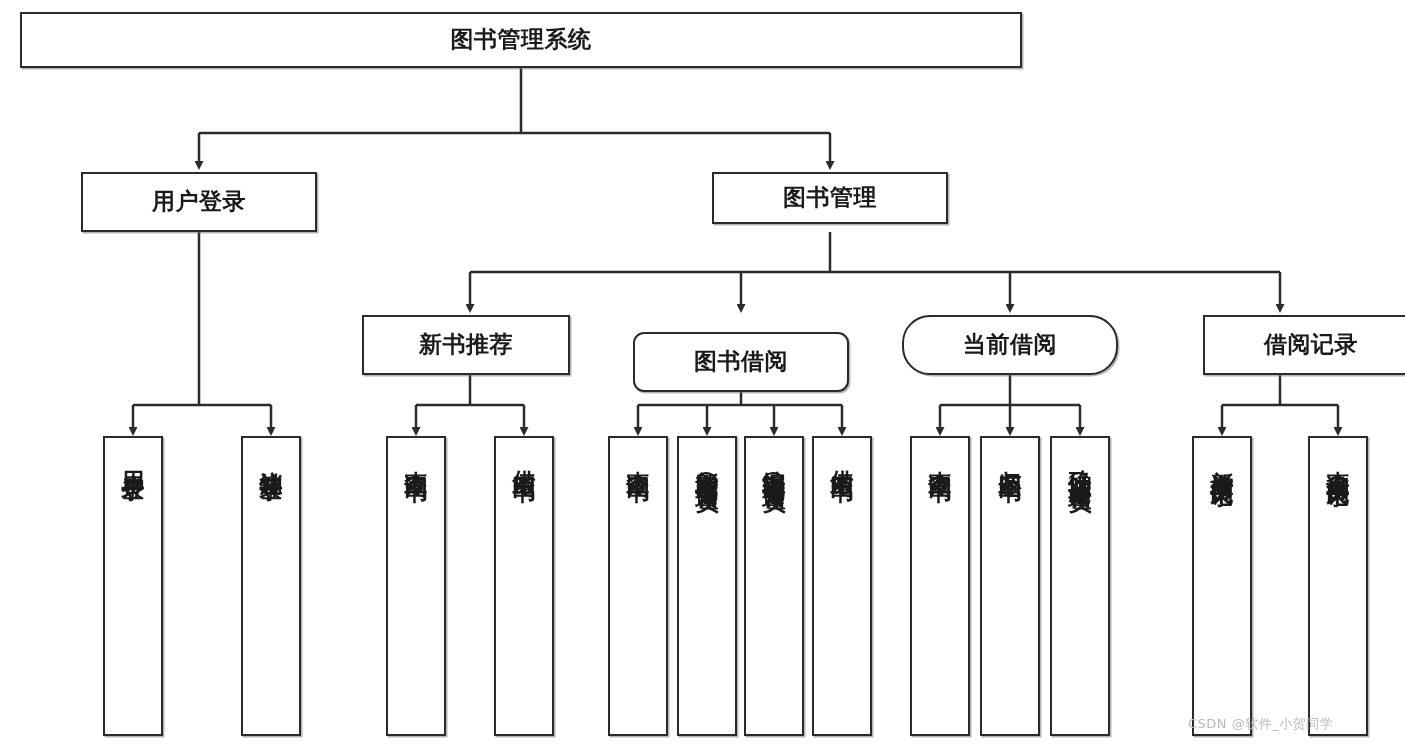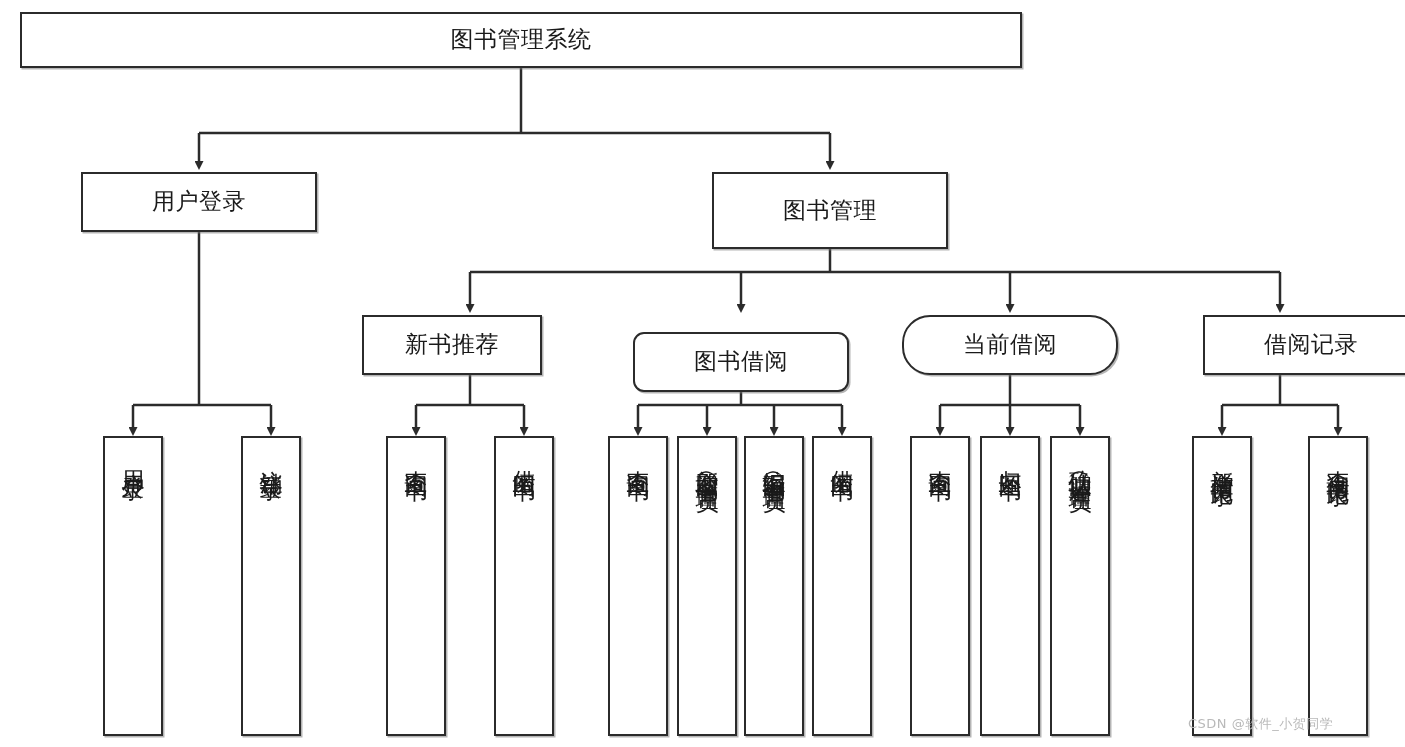--- a/index.html
+++ b/index.html
@@ -35,20 +35,21 @@
     justify-content: center;
     color: #1a1a1a;
     box-shadow: 1.5px 1.5px 0 rgba(120,120,120,0.55);
   }
   .node-label {
     display: block;
     line-height: 1.28;
     letter-spacing: 0.5px;
     text-align: center;
     white-space: pre-line;
+    font-weight: bold;
   }
   .node.horizontal .node-label {
     font-size: 23px;
   }
   .node.root .node-label {
     font-size: 23px;
   }
   .node.vertical {
     align-items: flex-start;
     padding-top: 14px;
@@ -124,25 +125,25 @@
     </g>
   </svg>
 
   <div class="node root horizontal" style="left:20px; top:12px; width:1002px; height:56px;">
     <span class="node-label">图书管理系统</span>
   </div>
 
   <div class="node horizontal" style="left:81px; top:172px; width:236px; height:60px;">
     <span class="node-label">用户登录</span>
   </div>
-  <div class="node horizontal" style="left:712px; top:172px; width:236px; height:77px;">
+  <div class="node horizontal" style="left:712px; top:172px; width:236px; height:52px;">
     <span class="node-label">图书管理</span>
   </div>
 
-  <div class="node horizontal" style="left:362px; top:315px; width:180px; height:60px;">
+  <div class="node horizontal" style="left:362px; top:315px; width:208px; height:60px;">
     <span class="node-label">新书推荐</span>
   </div>
   <div class="node horizontal" style="left:633px; top:332px; width:216px; height:60px;border-radius:11px;">
     <span class="node-label">图书借阅</span>
   </div>
   <div class="node horizontal" style="left:902px; top:315px; width:216px; height:60px;border-radius:28px;">
     <span class="node-label">当前借阅</span>
   </div>
   <div class="node horizontal" style="left:1172px; top:315px; width:216px; height:60px;margin-left:31px;">
     <span class="node-label">借阅记录</span>

